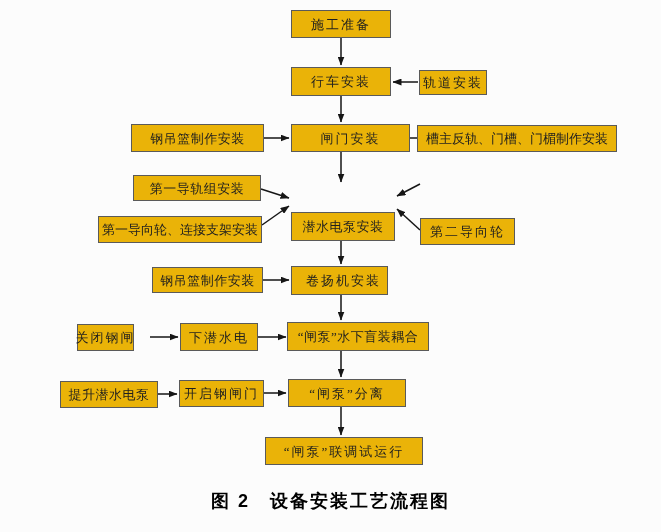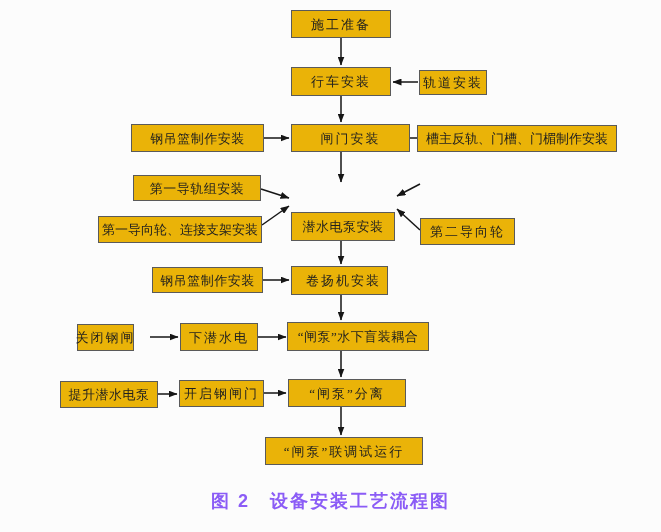--- a/index.html
+++ b/index.html
@@ -42,21 +42,21 @@
   .caption {
     position: absolute;
     left: 0;
     top: 489px;
     width: 661px;
     text-align: center;
     font-family: "Liberation Sans", "DejaVu Sans", sans-serif;
     font-weight: bold;
     font-size: 18px;
     letter-spacing: 2px;
-    color: #8b5cf6;
+    color: #000000;
   }
 </style>
 </head>
 <body>
 
 <div id="canvas">
 
   <svg id="arrow-layer" width="661" height="532" viewBox="0 0 661 532" xmlns="http://www.w3.org/2000/svg">
     <defs>
       <marker id="ah" markerWidth="9" markerHeight="7" refX="8.5" refY="3.5" orient="auto" markerUnits="userSpaceOnUse">

